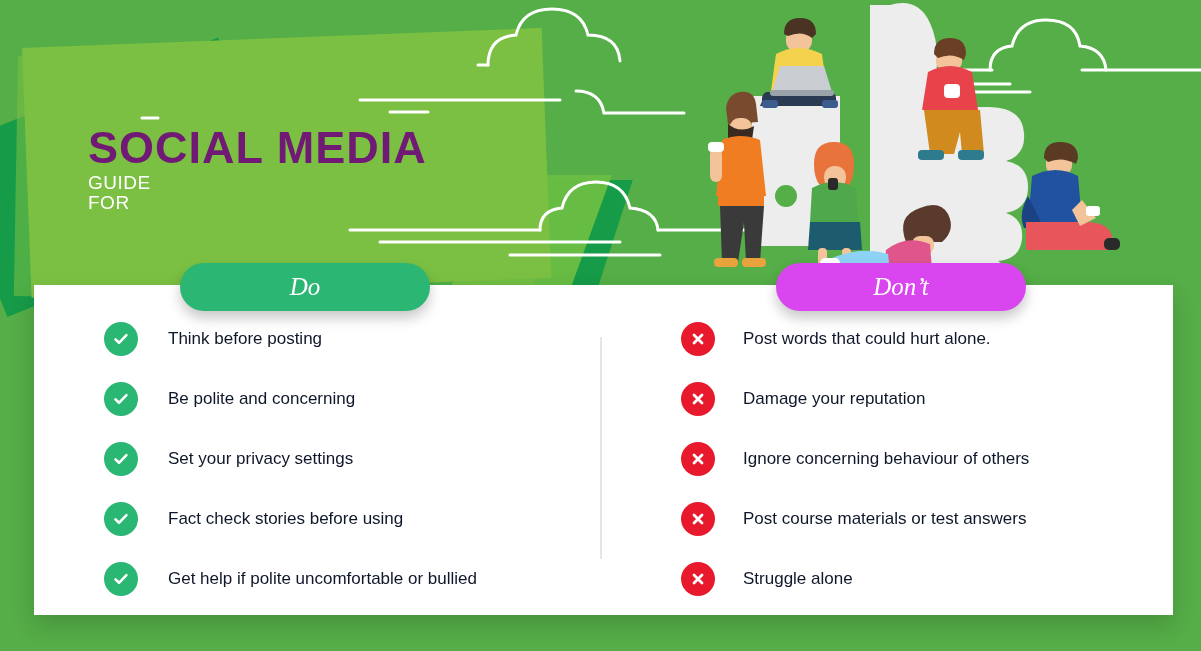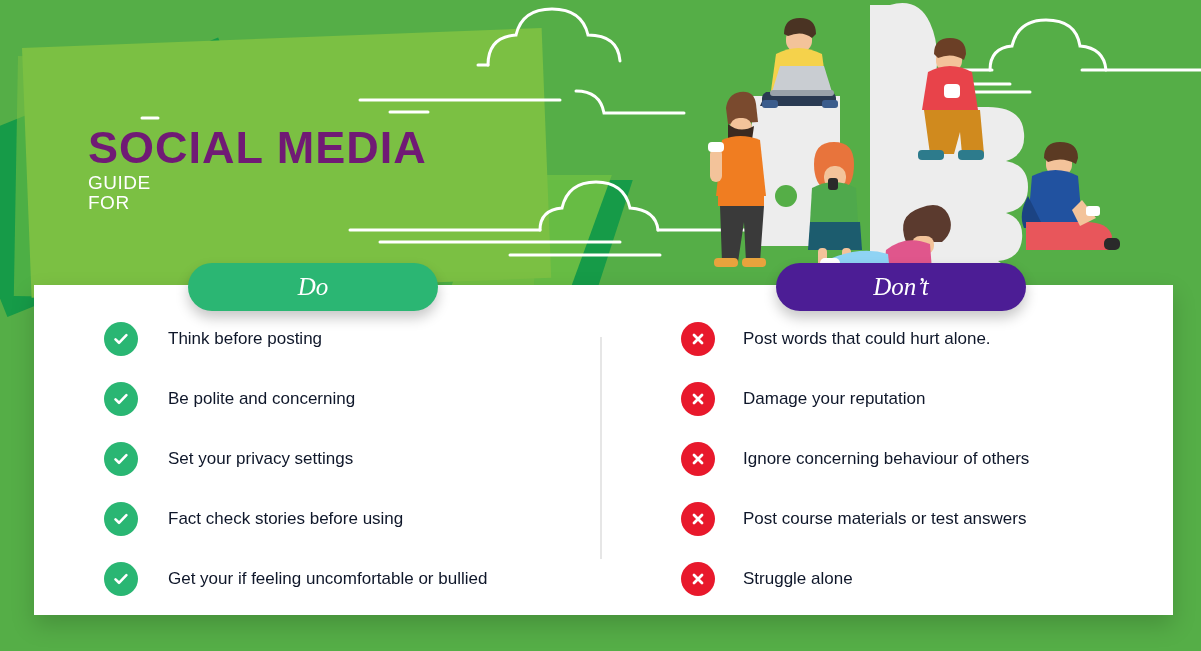--- a/index.html
+++ b/index.html
@@ -75,22 +75,22 @@
   }
 
   
   .pill {
     position:absolute; z-index:8; height:48px; border-radius:24px;
     display:flex; align-items:center; justify-content:center;
     color:#ffffff; font-style:italic; font-size:25px;
     font-family:"Liberation Serif", serif;
     box-shadow:0 7px 13px rgba(0,0,0,.22);
   }
-  #pill-do   { left:188px; top:263px; width:250px; background:#2BB673; }
-  #pill-dont { left:776px; top:263px; width:250px; background:#4c1d95; }
+  #pill-do   { left:180px; top:263px; width:250px; background:#2BB673; }
+  #pill-dont { left:776px; top:263px; width:250px; background:#d946ef; }
 
   
   .list { position:absolute; z-index:9; }
   #list-do   { left:104px; top:322px; width:480px; }
   #list-dont { left:681px; top:322px; width:470px; }
 
   .row { display:flex; align-items:center; height:34px; margin-bottom:26px; }
   .badge {
     width:34px; height:34px; border-radius:50%; flex:0 0 34px;
     display:flex; align-items:center; justify-content:center;
@@ -266,21 +266,21 @@
           </svg>
       </span>
       <span class="row-text">Fact check stories before using</span>
     </div>
     <div class="row">
       <span class="badge ok">
         <svg width="18" height="18" viewBox="0 0 18 18">
             <path d="M3.5,9.4 L7,12.8 L14.4,5.2" fill="none" stroke="#fff" stroke-width="2.6" stroke-linecap="round" stroke-linejoin="round"></path>
           </svg>
       </span>
-      <span class="row-text">Get your if feeling uncomfortable or bullied</span>
+      <span class="row-text">Get help if polite uncomfortable or bullied</span>
     </div>
   </div>
 
   <div class="list" id="list-dont">
     <div class="row">
       <span class="badge no">
         <svg width="18" height="18" viewBox="0 0 18 18">
             <path d="M5,5 L13,13 M13,5 L5,13" fill="none" stroke="#fff" stroke-width="2.8" stroke-linecap="round"></path>
           </svg>
       </span>

